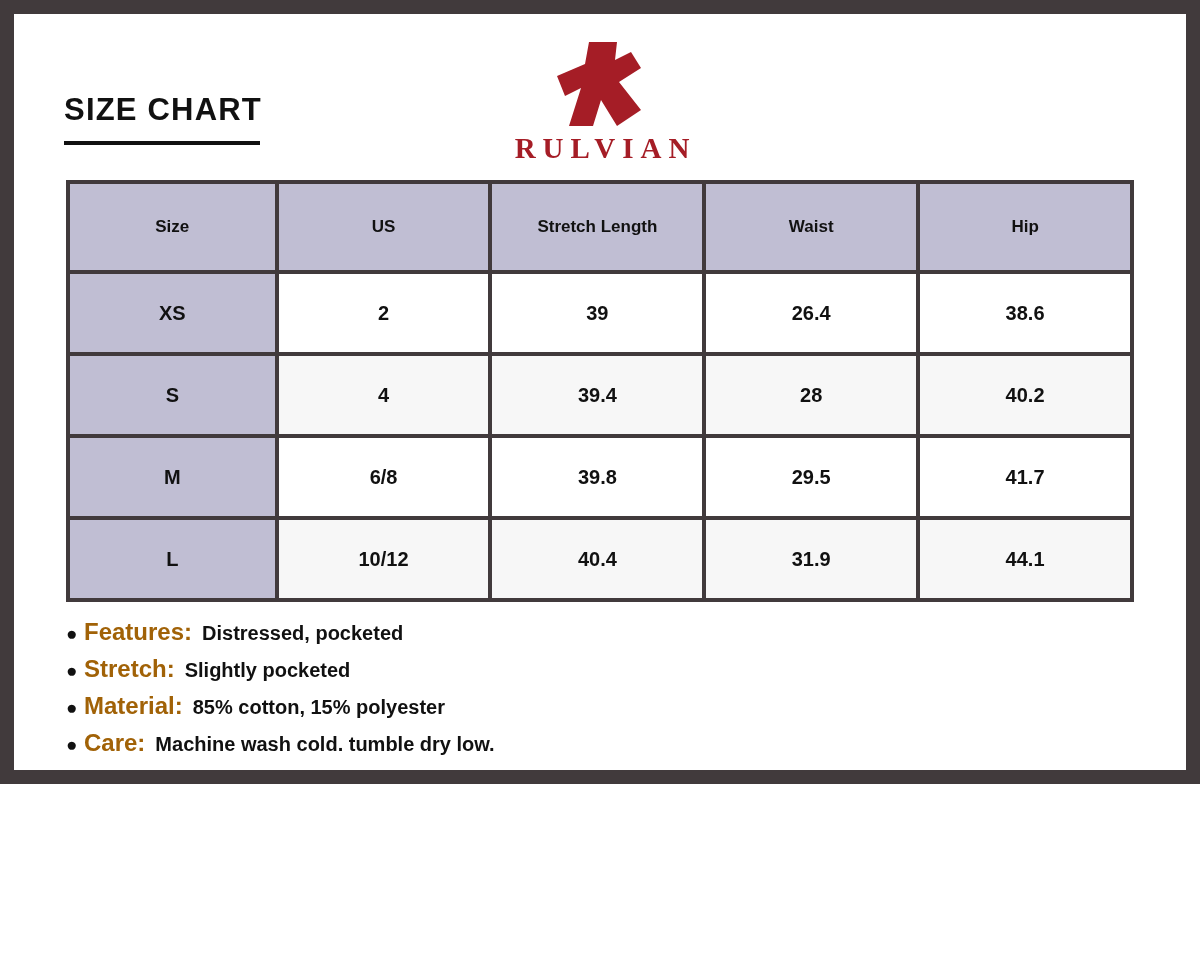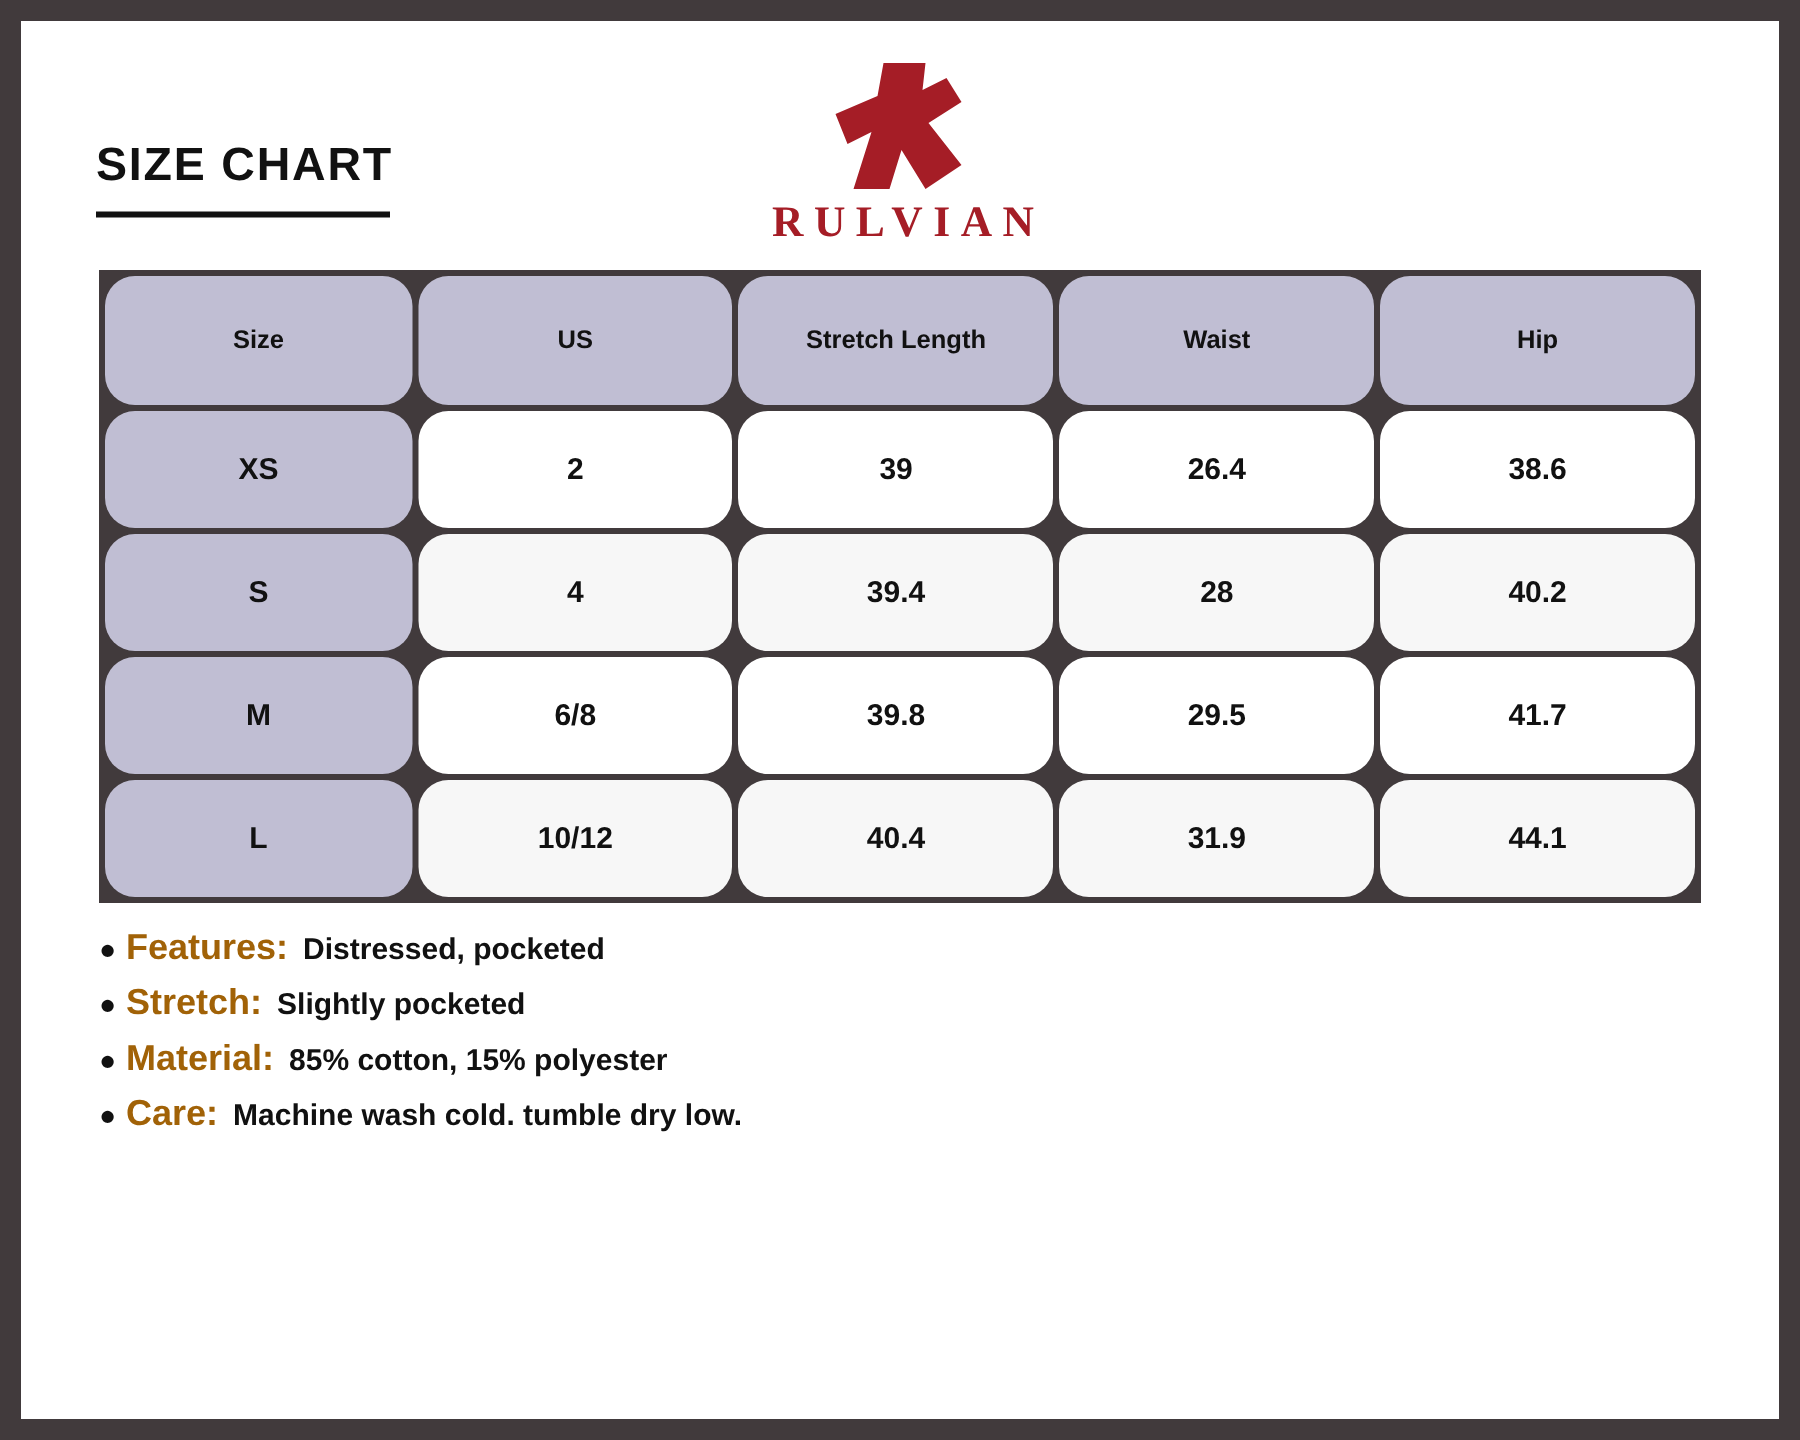--- a/index.html
+++ b/index.html
@@ -9,21 +9,21 @@
   body {
     width: 1200px;
     height: 960px;
     background: #ffffff;
     font-family: "Liberation Sans", sans-serif;
     overflow: hidden;
   }
   .page {
     position: relative;
     width: 1200px;
-    height: 960px;
+    height: 784px;
     box-sizing: border-box;
     background: #413a3c;
     padding: 14px;
   }
   .inner {
     position: relative;
     width: 100%;
     height: 100%;
     background: #ffffff;
     box-sizing: border-box;
@@ -90,21 +90,20 @@
     width: 100%;
     background: #413a3c;
     table-layout: fixed;
   }
   table.size-table th,
   table.size-table td {
     text-align: center;
     vertical-align: middle;
     color: #111111;
     font-weight: bold;
-    border-radius: 20px;
   }
   table.size-table th {
     height: 84px;
     font-size: 17px;
     background: #c0bed3;
   }
   table.size-table td {
     height: 76px;
     font-size: 20px;
   }

